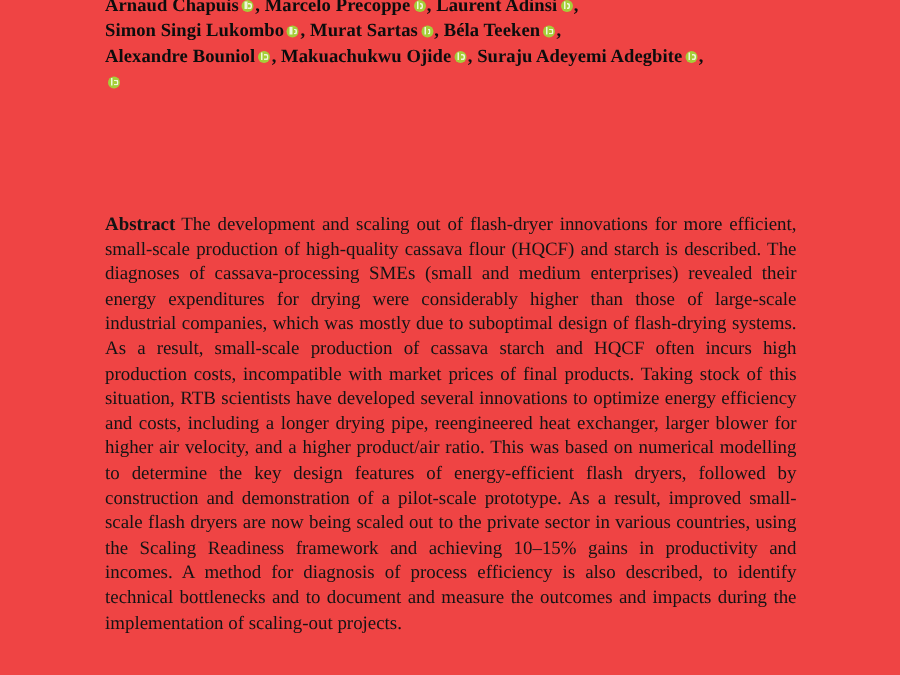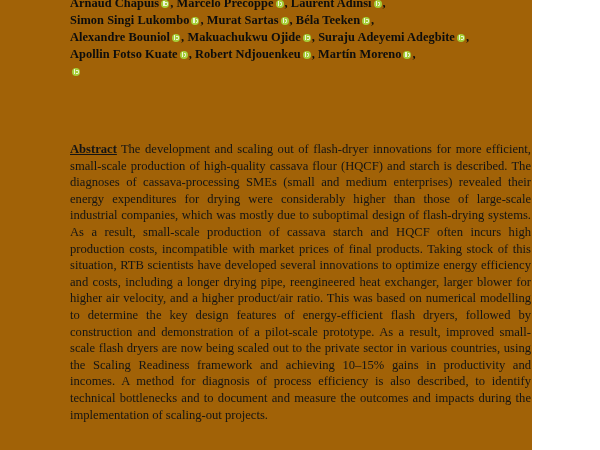--- a/index.html
+++ b/index.html
@@ -10,23 +10,23 @@
   body {
     width: 600px;
     height: 450px;
     overflow: hidden;
     font-family: "Liberation Serif", "DejaVu Serif", serif;
     color: #111111;
     -webkit-font-smoothing: antialiased;
   }
   .page {
     position: relative;
-    width: 532px;
+    width: 600px;
     height: 450px;
-    background: #a16207;
+    background: #ef4444;
     box-sizing: border-box;
   }
 
   
   .authors {
     position: absolute;
     left: 70px;
     top: -5px;
     width: 462px;
   }
@@ -90,36 +90,34 @@
     line-height: 16.6px;
     color: #141414;
     text-align: justify;
     text-justify: inter-word;
     margin: 0;
     hyphens: manual;
   }
   .abstract-label {
     font-weight: bold;
     margin-right: 4px;
-    text-decoration: underline;
   }
   .abstract-para:last-child {
     text-align-last: left;
   }
 </style>
 </head>
 <body>
 
 <div class="page">
 
   <div class="authors" id="author-list">
       <div class="author-line"><span class="author-name">Arnaud Chapuis</span><span class="orcid"></span><span>, </span><span class="author-name">Marcelo Precoppe</span><span class="orcid"></span><span>, </span><span class="author-name">Laurent Adinsi</span><span class="orcid"></span><span>,</span></div>
       <div class="author-line"><span class="author-name">Simon Singi Lukombo</span><span class="orcid"></span><span>, </span><span class="author-name">Murat Sartas</span><span class="orcid"></span><span>, </span><span class="author-name">Béla Teeken</span><span class="orcid"></span><span>,</span></div>
       <div class="author-line"><span class="author-name">Alexandre Bouniol</span><span class="orcid"></span><span>, </span><span class="author-name">Makuachukwu Ojide</span><span class="orcid"></span><span>, </span><span class="author-name">Suraju Adeyemi Adegbite</span><span class="orcid"></span><span>,</span></div>
-      <div class="author-line"><span class="author-name">Apollin Fotso Kuate</span><span class="orcid"></span><span>, </span><span class="author-name">Robert Ndjouenkeu</span><span class="orcid"></span><span>, </span><span class="author-name">Martín Moreno</span><span class="orcid"></span><span>,</span></div>
       <div class="author-line"><span class="orcid"></span></div>
     </div>
 
   <div class="abstract">
     <p class="abstract-para">
       <span class="abstract-label">Abstract</span><span>The development and scaling out of flash-dryer innovations for more efficient, small-scale production of high-quality cassava flour (HQCF) and starch is described. The diagnoses of cassava-processing SMEs (small and medium enterprises) revealed their energy expenditures for drying were considerably higher than those of large-scale industrial companies, which was mostly due to suboptimal design of flash-drying systems. As a result, small-scale production of cassava starch and HQCF often incurs high production costs, incompatible with market prices of final products. Taking stock of this situation, RTB scientists have developed several innovations to optimize energy efficiency and costs, including a longer drying pipe, reengineered heat exchanger, larger blower for higher air velocity, and a higher product/air ratio. This was based on numerical modelling to determine the key design features of energy-efficient flash dryers, followed by construction and demonstration of a pilot-scale prototype. As a result, improved small-scale flash dryers are now being scaled out to the private sector in various countries, using the Scaling Readiness framework and achieving 10–15% gains in productivity and incomes. A method for diagnosis of process efficiency is also described, to identify technical bottlenecks and to document and measure the outcomes and impacts during the implementation of scaling-out projects.</span>
     </p>
   </div>
 
 </div>

